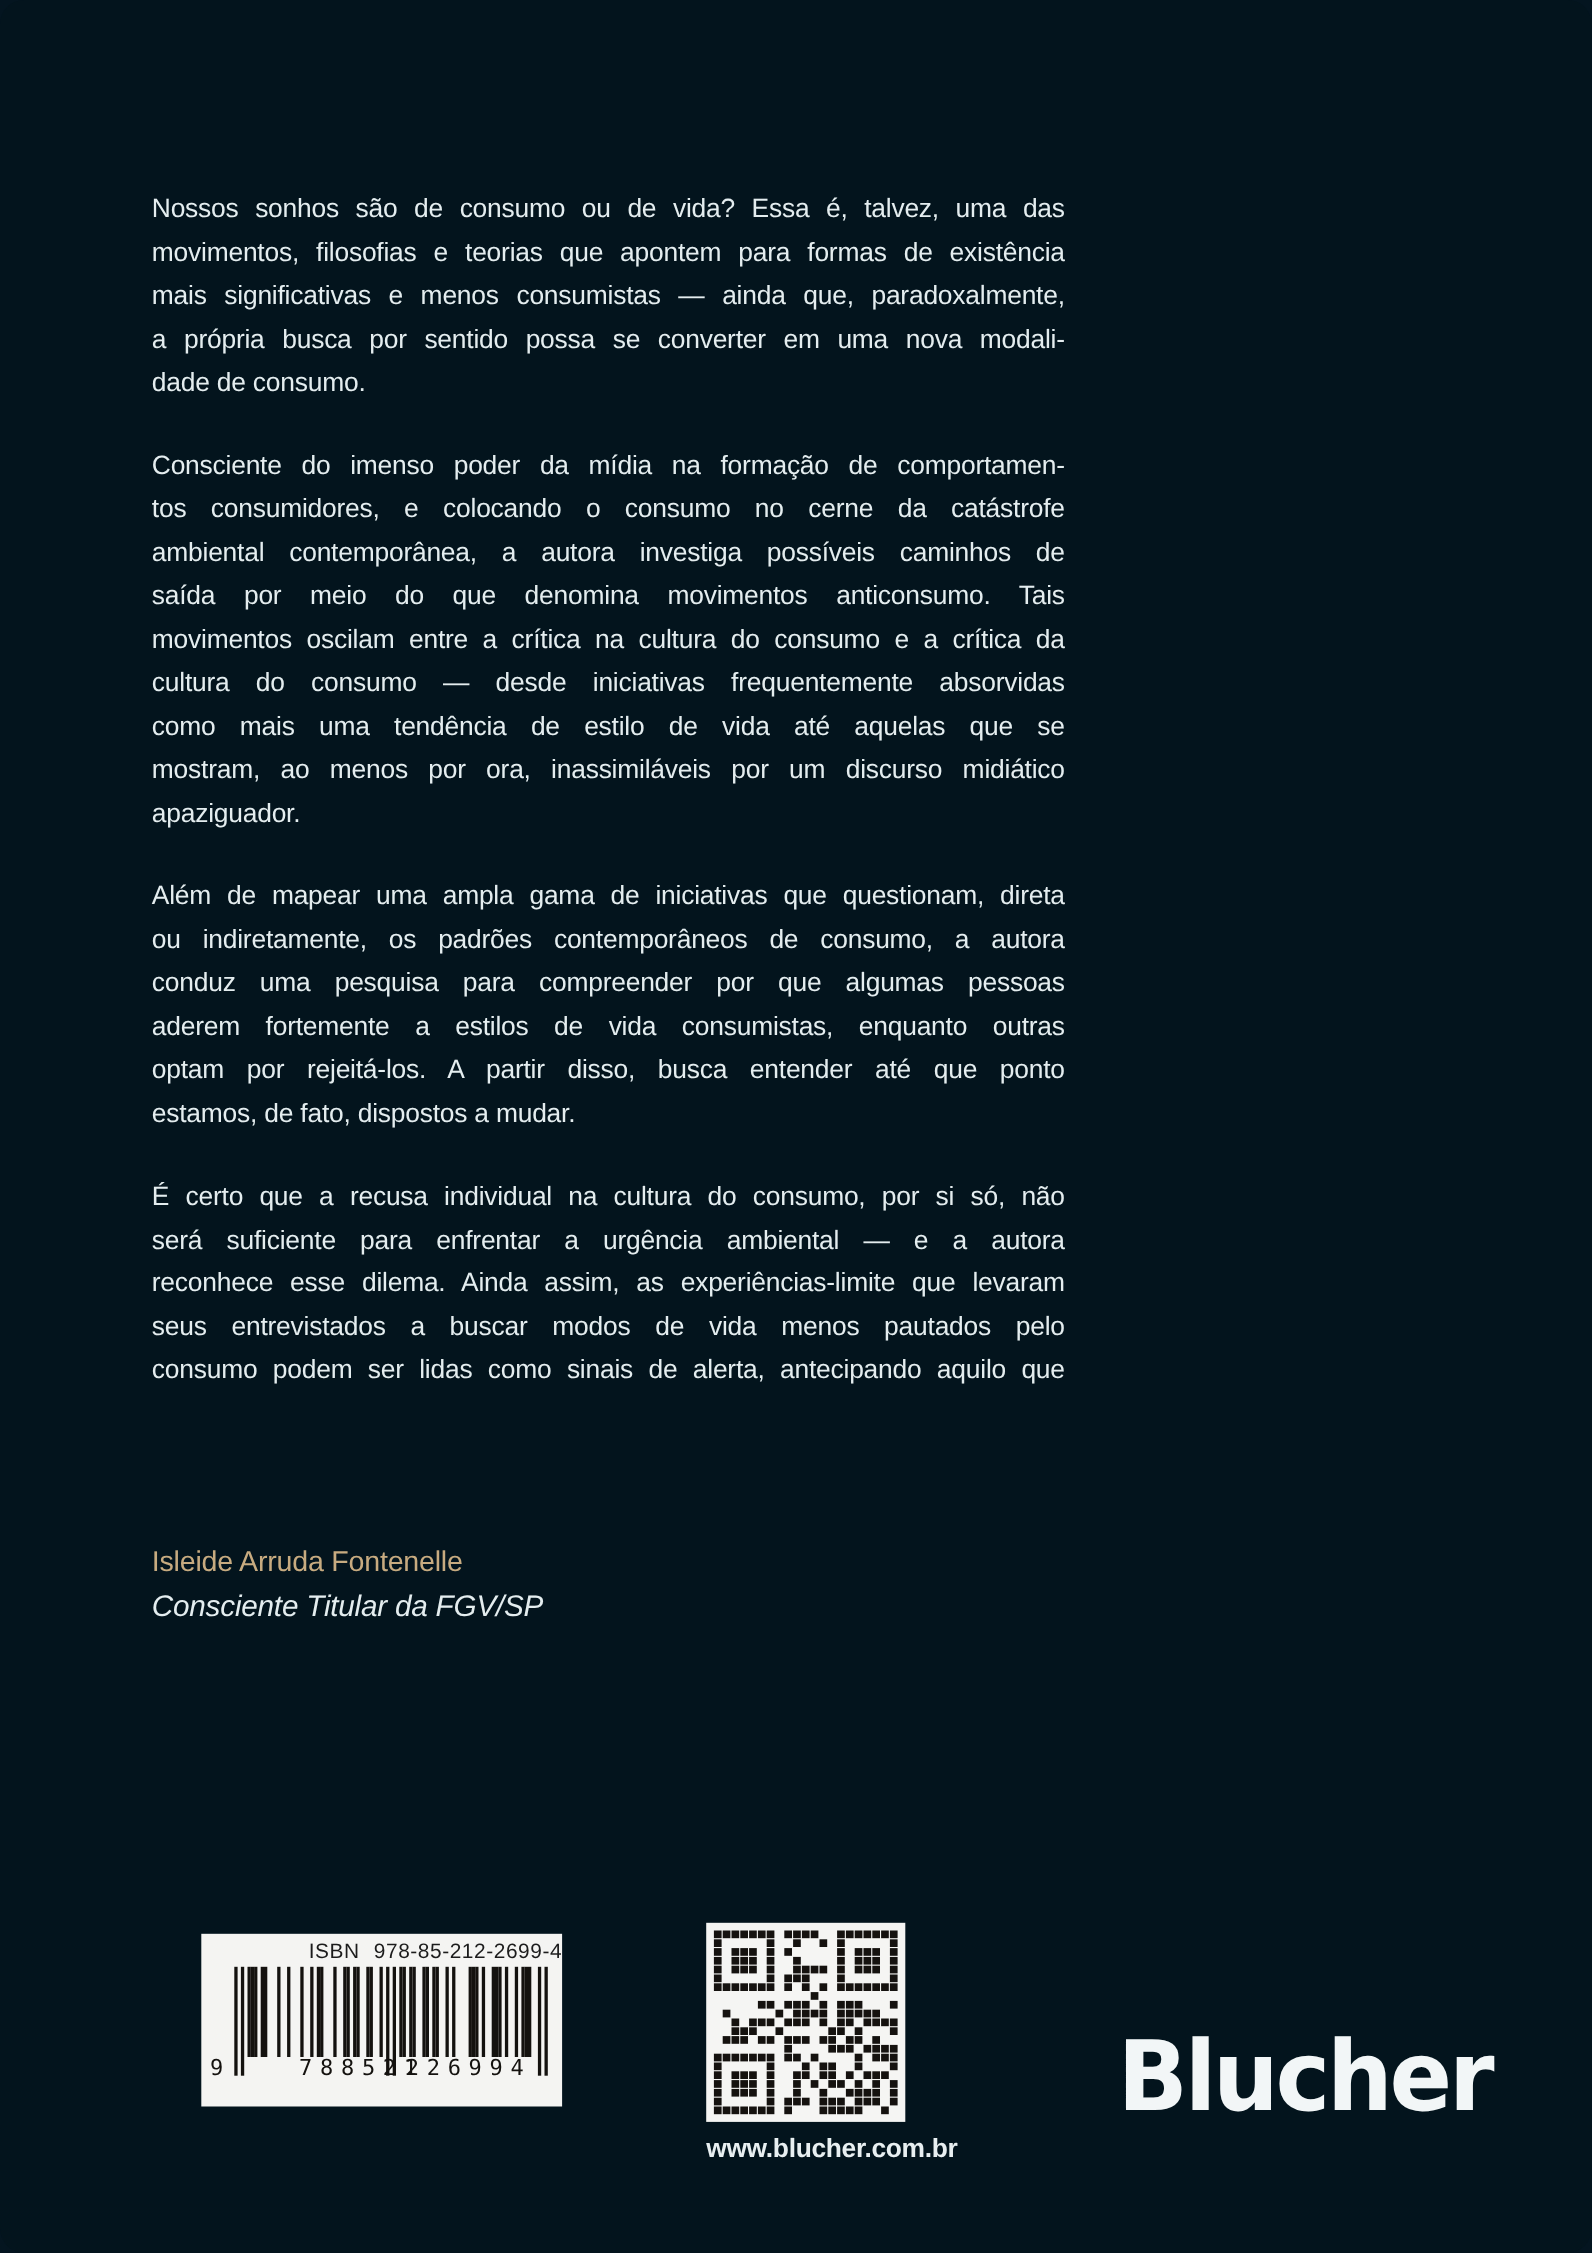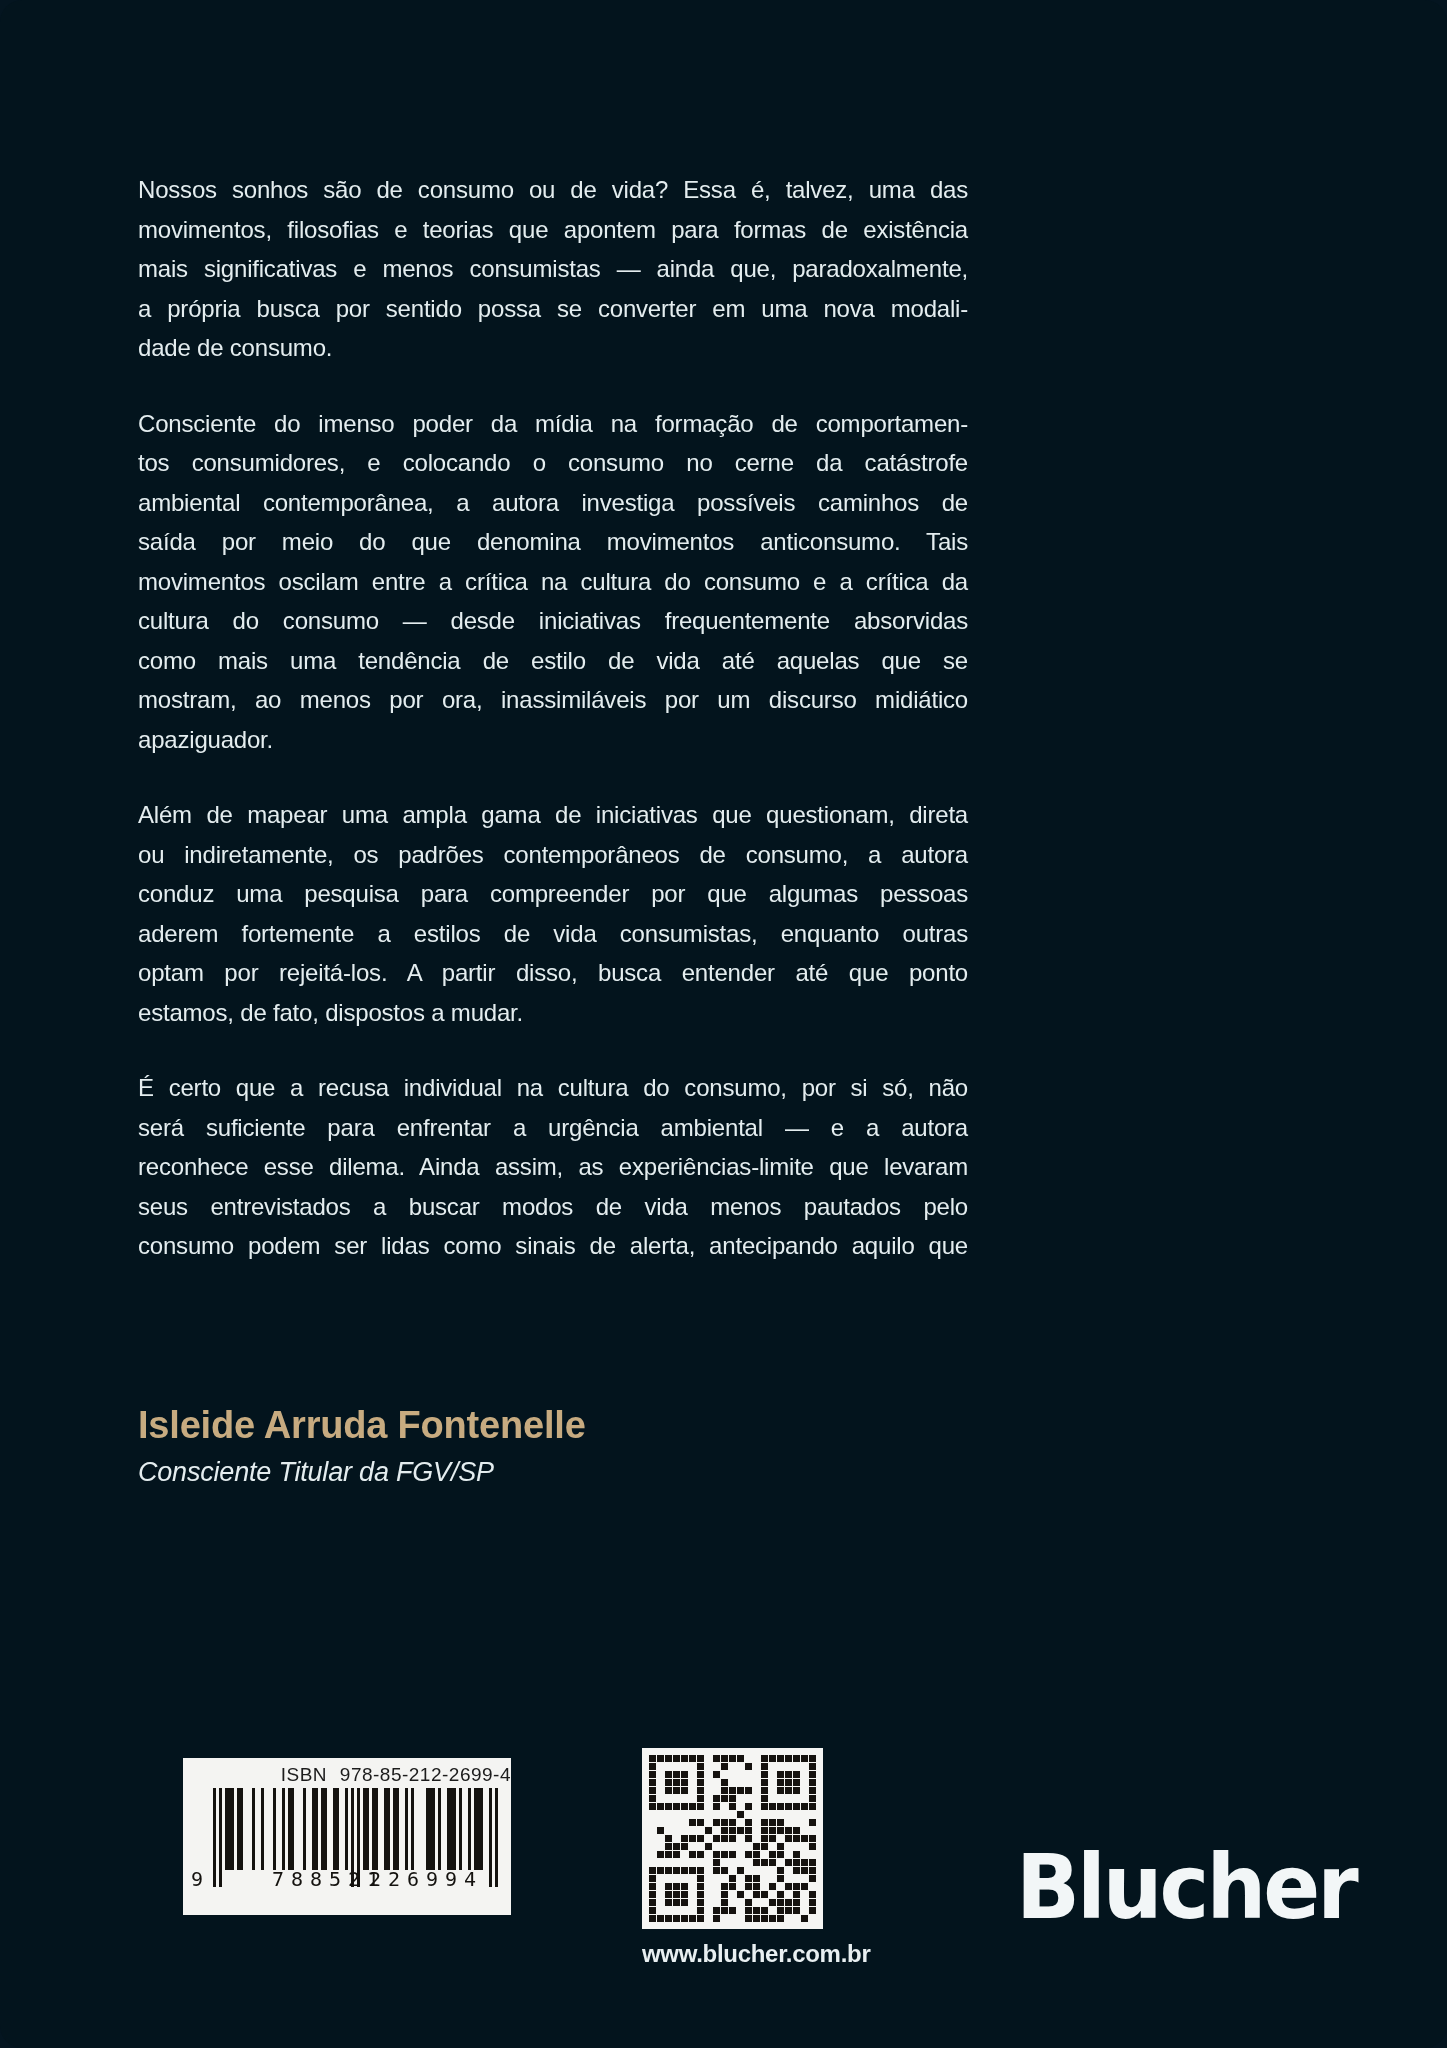--- a/index.html
+++ b/index.html
@@ -21,21 +21,21 @@
   .para:last-child{margin-bottom:0;}
   .line{
     text-align:justify;
     text-align-last:justify;
     white-space:normal;
   }
   .line.last{text-align-last:left;}
   
   .author{position:absolute;left:138px;top:1404px;}
   .author-name{
-    font-size:38px;font-weight:bold;letter-spacing:-0.2px;
+    font-size:26px;font-weight:normal;letter-spacing:-0.2px;
     margin:0 0 10px 0;
   }
   .author-title{
     font-size:27px;font-style:italic;color:#e4edef;letter-spacing:-0.2px;
   }
   
   .isbn-box{
     position:absolute;left:183px;top:1758px;width:328px;height:157px;
     background:#f4f4f2;box-sizing:border-box;padding-top:5px;
   }

